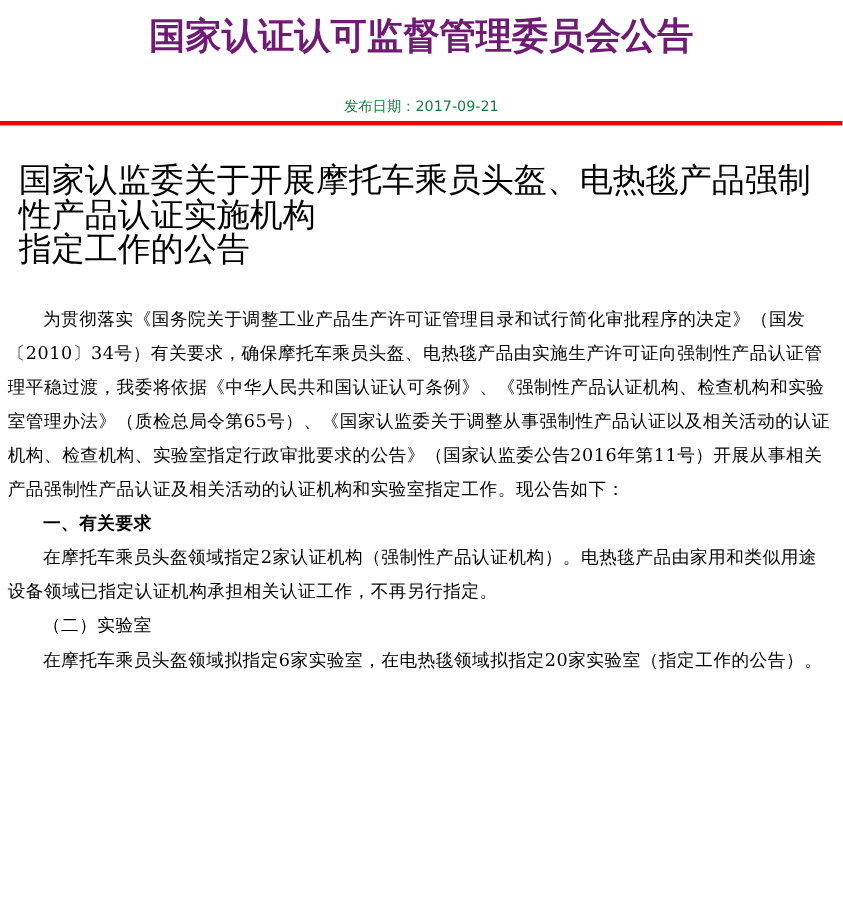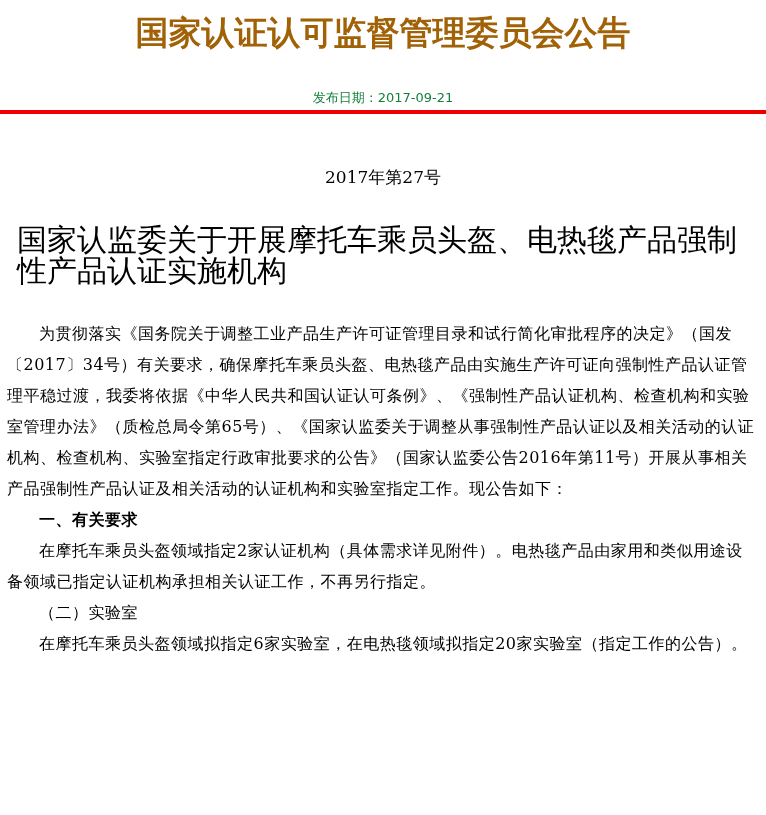--- a/index.html
+++ b/index.html
@@ -10,21 +10,21 @@
   body {
     width: 766px;
     min-height: 815px;
     color: #000000;
     font-family: "DejaVu Serif", "Liberation Serif", serif;
     overflow: hidden;
   }
   .announcement-title {
     margin: 13px 0 0 0;
     text-align: center;
-    color: #a16207;
+    color: #701a75;
     font-family: "DejaVu Sans", "Liberation Sans", sans-serif;
     font-weight: bold;
     font-size: 33px;
     line-height: 39px;
   }
   .publish-date {
     margin-top: 37px;
     text-align: center;
     color: #15803d;
     font-family: "DejaVu Sans", "Liberation Sans", sans-serif;
@@ -75,26 +75,26 @@
   <h1 class="announcement-title">国家认证认可监督管理委员会公告</h1>
 
   <div class="publish-date">
     <span>发布日期：</span><span>2017-09-21</span>
   </div>
 
   <div class="red-divider"></div>
 </header>
 
 <main>
-  <div class="document-number">2017年第27号</div>
 
   <h2 class="document-heading">
     <span>国家认监委关于开展摩托车乘员头盔、电热毯产品强制性产品认证实施机构</span><br>
+    <span>指定工作的公告</span>
   </h2>
 
   <div class="document-body">
-    <p>为贯彻落实《国务院关于调整工业产品生产许可证管理目录和试行简化审批程序的决定》（国发〔2017〕34号）有关要求，确保摩托车乘员头盔、电热毯产品由实施生产许可证向强制性产品认证管理平稳过渡，我委将依据《中华人民共和国认证认可条例》、《强制性产品认证机构、检查机构和实验室管理办法》（质检总局令第65号）、《国家认监委关于调整从事强制性产品认证以及相关活动的认证机构、检查机构、实验室指定行政审批要求的公告》（国家认监委公告2016年第11号）开展从事相关产品强制性产品认证及相关活动的认证机构和实验室指定工作。现公告如下：</p>
+    <p>为贯彻落实《国务院关于调整工业产品生产许可证管理目录和试行简化审批程序的决定》（国发〔2010〕34号）有关要求，确保摩托车乘员头盔、电热毯产品由实施生产许可证向强制性产品认证管理平稳过渡，我委将依据《中华人民共和国认证认可条例》、《强制性产品认证机构、检查机构和实验室管理办法》（质检总局令第65号）、《国家认监委关于调整从事强制性产品认证以及相关活动的认证机构、检查机构、实验室指定行政审批要求的公告》（国家认监委公告2016年第11号）开展从事相关产品强制性产品认证及相关活动的认证机构和实验室指定工作。现公告如下：</p>
     <p class="section-bold">一、有关要求</p>
-    <p>在摩托车乘员头盔领域指定2家认证机构（具体需求详见附件）。电热毯产品由家用和类似用途设备领域已指定认证机构承担相关认证工作，不再另行指定。</p>
+    <p>在摩托车乘员头盔领域指定2家认证机构（强制性产品认证机构）。电热毯产品由家用和类似用途设备领域已指定认证机构承担相关认证工作，不再另行指定。</p>
     <p>（二）实验室</p>
     <p>在摩托车乘员头盔领域拟指定6家实验室，在电热毯领域拟指定20家实验室（指定工作的公告）。</p>
   </div>
 </main>
 
 </body></html>

